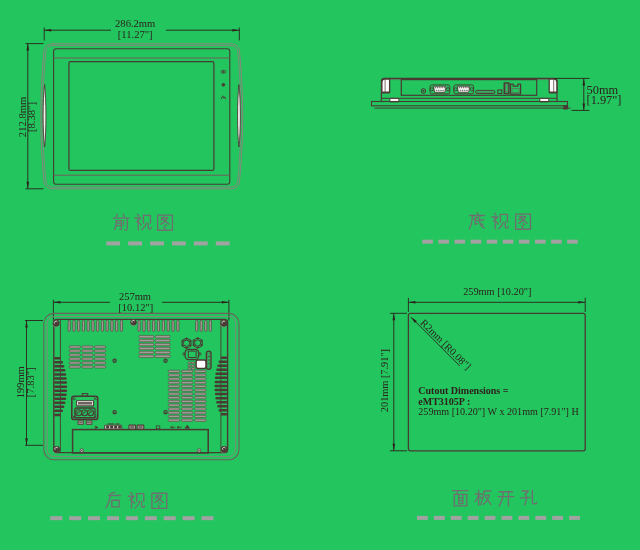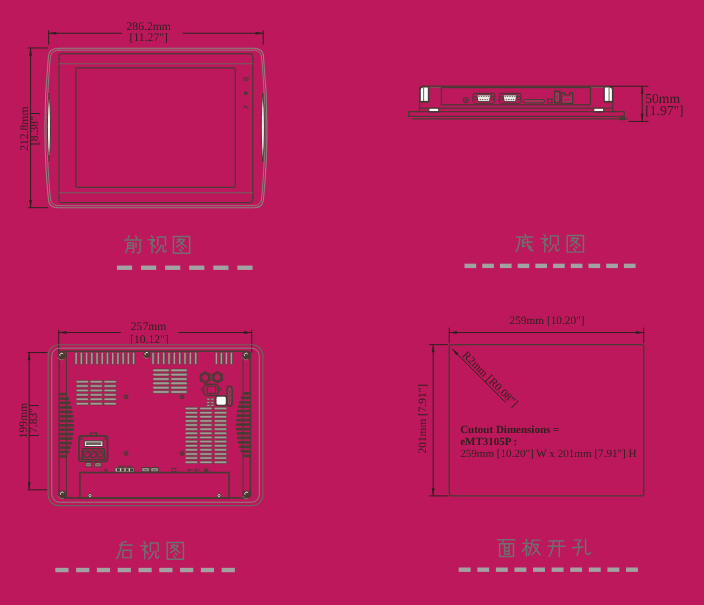--- a/index.html
+++ b/index.html
@@ -1,17 +1,17 @@
 <!DOCTYPE html>
 <html><head>
 <meta charset="utf-8">
 <title>eMT3105P Dimensions</title>
 <style>
 html,body{margin:0;padding:0;background:#ffffff;}
-#page{width:640px;height:550px;position:relative;background:#be185d;overflow:hidden;}
+#page{width:640px;height:550px;position:relative;background:#22c55e;overflow:hidden;}
 </style>
 </head>
 <body>
 <div id="page">
 <svg width="640" height="550" viewBox="0 0 640 550">
 
 <g>
 <line x1="44.2" y1="27.6" x2="44.2" y2="40.5" stroke="#2e211d" stroke-width="0.9" stroke-linecap="butt"></line>
 <line x1="239.3" y1="27.6" x2="239.3" y2="40.5" stroke="#2e211d" stroke-width="0.9" stroke-linecap="butt"></line>
 <line x1="44.2" y1="30.2" x2="111" y2="30.2" stroke="#2e211d" stroke-width="0.9" stroke-linecap="butt"></line>

